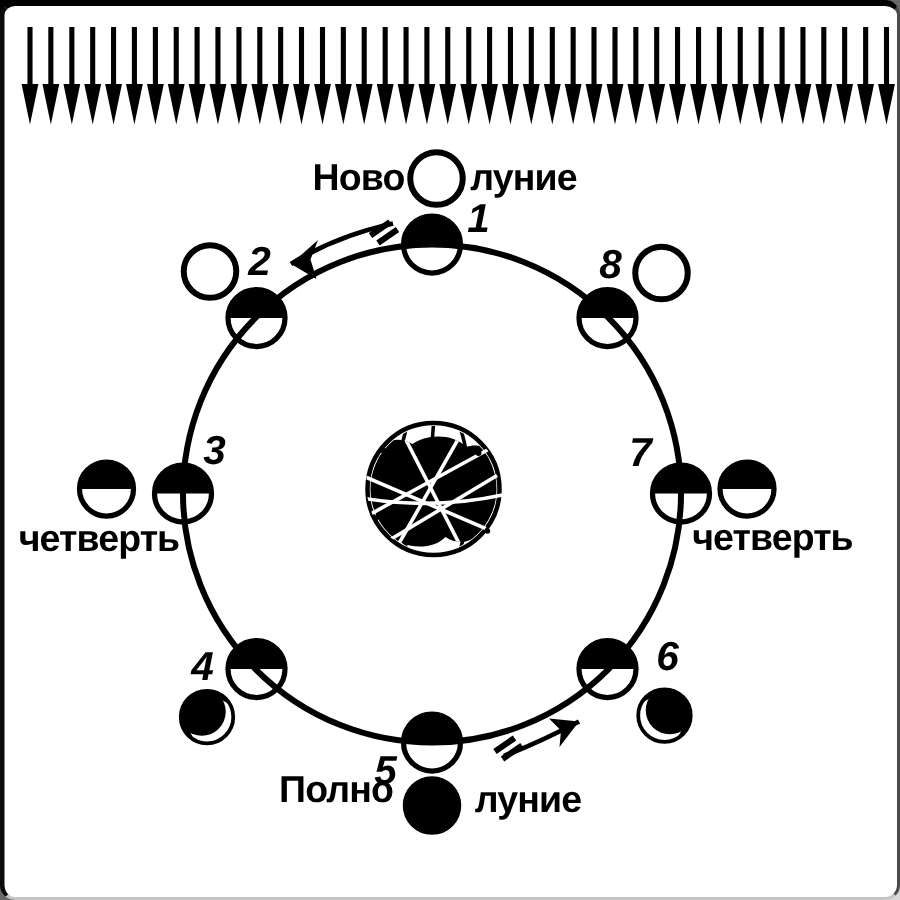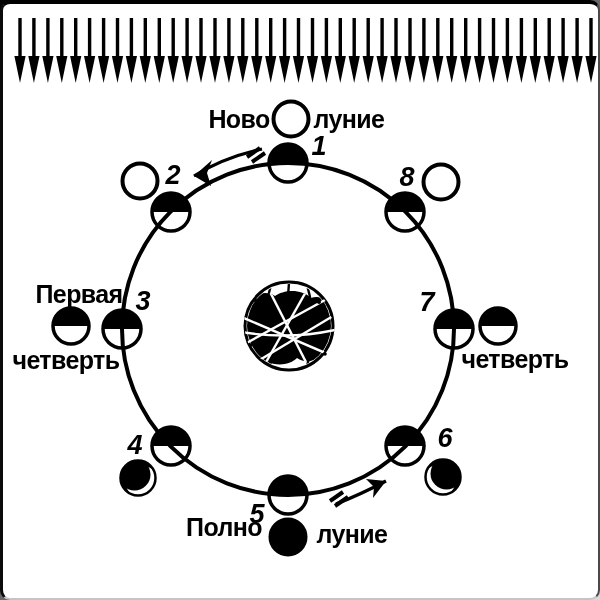--- a/index.html
+++ b/index.html
@@ -251,21 +251,20 @@
     </g>
     <circle cx="440" cy="473" r="17.5" fill="none" stroke="#000" stroke-width="2.5"></circle>
   </g>
   <circle cx="285" cy="533" r="18" fill="#000" stroke="#000" stroke-width="3"></circle>
 </svg>
 
 <div class="lbl l-novo1">Ново</div>
 <div class="lbl l-novo2">луние</div>
 <div class="lbl l-polno1">Полно</div>
 <div class="lbl l-polno2">луние</div>
-<div class="lbl l-perv1">Первая</div>
 <div class="lbl l-perv2">четверть</div>
 <div class="lbl l-posl2">четверть</div>
 
 <div class="num n1">1</div>
 <div class="num n2">2</div>
 <div class="num n3">3</div>
 <div class="num n4">4</div>
 <div class="num n5">5</div>
 <div class="num n6">6</div>
 <div class="num n7">7</div>

